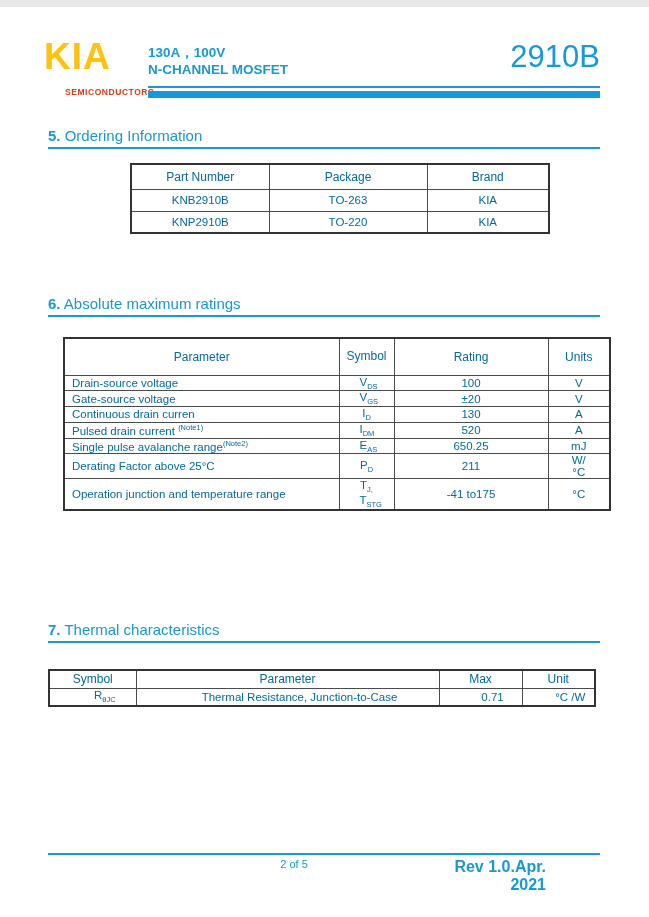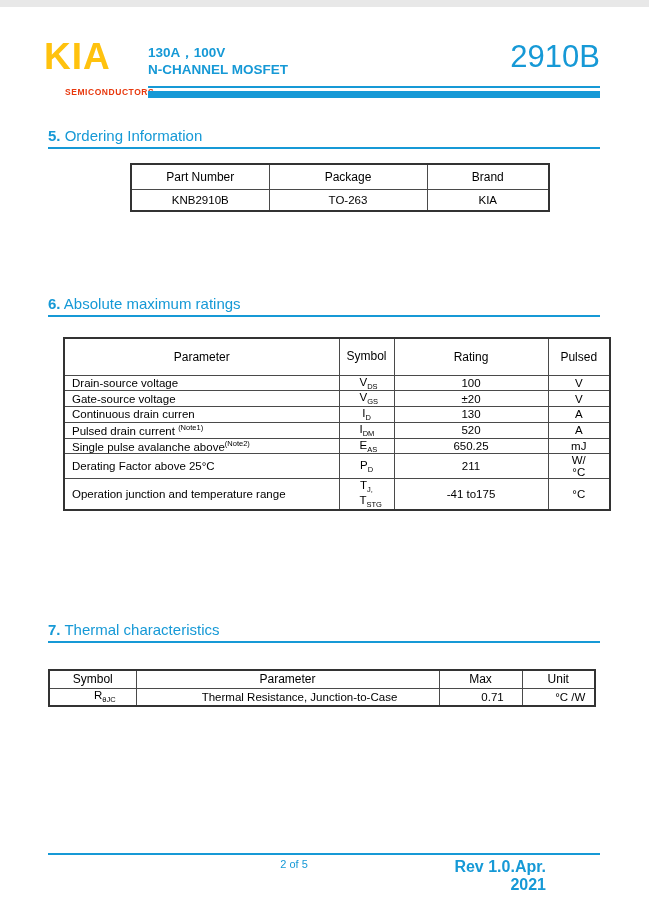--- a/index.html
+++ b/index.html
@@ -44,21 +44,21 @@
   #heading-ratings { top:288px; }
   #rule-ratings { top:308px; }
   #heading-thermal { top:614px; }
   #rule-thermal { top:634px; }
 
   
   table { border-collapse:collapse; table-layout:fixed; }
   th, td {
     border:1px solid #4a4a4a; font-weight:400;
     text-align:center; vertical-align:middle;
-    font-size:11.5px; color:#000000; overflow:hidden;
+    font-size:11.5px; color:#0369a1; overflow:hidden;
   }
   th { font-size:12px; }
   .outer { border:2px solid #333; }
 
   
   #ordering-table { position:absolute; left:130px; top:156px; width:418px; }
   #ordering-table th { height:25px; }
   #ordering-table td { height:22px; }
 
   
@@ -117,20 +117,25 @@
       </colgroup>
     <tbody>
         <tr>
       <th>Part Number</th>
       <th>Package</th>
       <th>Brand</th>
     </tr>
     <tr>
       <td>KNB2910B</td>
       <td>TO-263</td>
+      <td>KIA</td>
+    </tr>
+    <tr>
+      <td>KNP2910B</td>
+      <td>TO-220</td>
       <td>KIA</td>
     </tr>
   </tbody>
     </table>
 
   <div class="section-heading" id="heading-ratings">
     <span class="num">6.</span>
     <span class="ttl">Absolute maximum ratings</span>
   </div>
   <div class="rule" id="rule-ratings"></div>
@@ -140,21 +145,21 @@
         <col style="width:275px">
         <col style="width:55px">
         <col style="width:154px">
         <col style="width:62px">
       </colgroup>
     <tbody>
         <tr>
       <th>Parameter</th>
       <th class="symbol-hdr">Symbol</th>
       <th>Rating</th>
-      <th>Pulsed</th>
+      <th>Units</th>
     </tr>
     <tr>
       <td class="param"><span>Drain-source voltage</span></td>
       <td><span>V</span><span class="sub">DS</span></td>
       <td>100</td>
       <td>V</td>
     </tr>
     <tr>
       <td class="param"><span>Gate-source voltage</span></td>
       <td><span>V</span><span class="sub">GS</span></td>
@@ -167,21 +172,21 @@
       <td>130</td>
       <td>A</td>
     </tr>
     <tr>
       <td class="param"><span>Pulsed drain current </span><span class="sup">(Note1)</span></td>
       <td><span>I</span><span class="sub">DM</span></td>
       <td>520</td>
       <td>A</td>
     </tr>
     <tr>
-      <td class="param"><span>Single pulse avalanche above</span><span class="sup">(Note2)</span></td>
+      <td class="param"><span>Single pulse avalanche range</span><span class="sup">(Note2)</span></td>
       <td><span>E</span><span class="sub">AS</span></td>
       <td>650.25</td>
       <td>mJ</td>
     </tr>
     <tr>
       <td class="param"><span>Derating Factor above 25°C</span></td>
       <td><span>P</span><span class="sub">D</span></td>
       <td>211</td>
       <td>W/°C</td>
     </tr>

